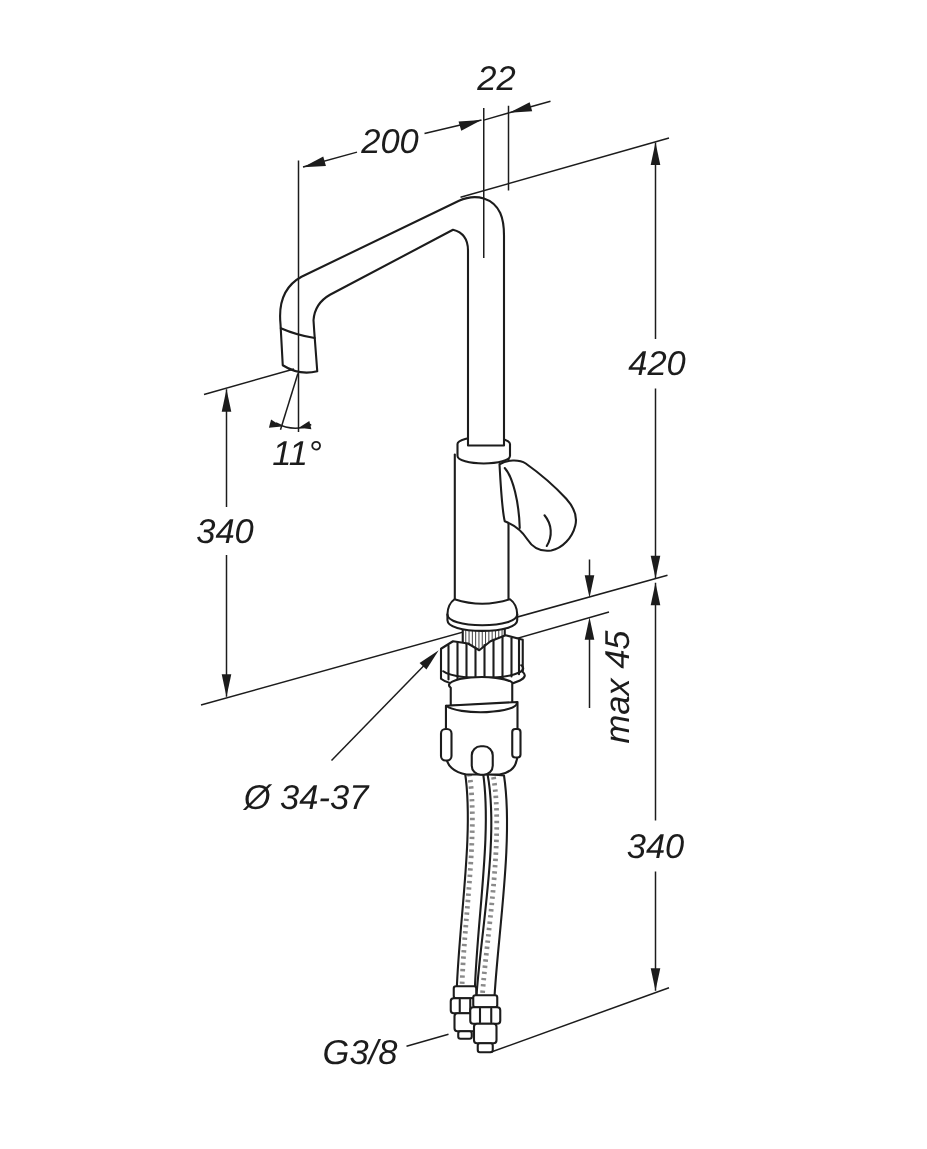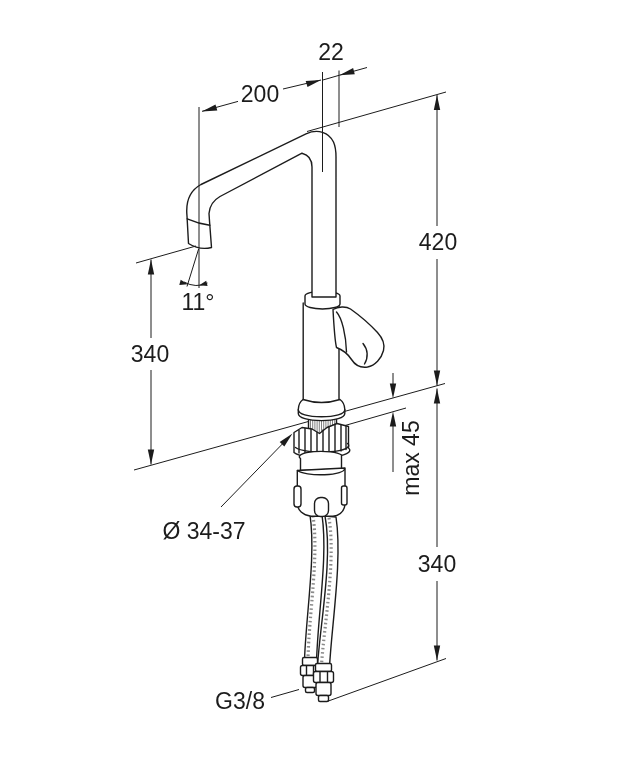--- a/index.html
+++ b/index.html
@@ -1,16 +1,16 @@
 <!DOCTYPE html>
 <html><head>
 <meta charset="utf-8">
 <style>
   html,body{margin:0;padding:0;background:#ffffff;}
-  #stage{position:relative;width:618px;height:766px;background:#ffffff;overflow:hidden;}
+  #stage{position:relative;width:618px;height:766px;background:#ffffff;overflow:hidden;font-style:italic;}
   svg{display:block;}
   .obj{fill:#ffffff;stroke:#1c1c1c;stroke-width:1.4;stroke-linejoin:round;stroke-linecap:round;}
   .ln{fill:none;stroke:#1c1c1c;stroke-width:1.4;stroke-linejoin:round;stroke-linecap:round;}
   .dim{fill:none;stroke:#1c1c1c;stroke-width:1;stroke-linecap:butt;}
   .arr{fill:#1c1c1c;stroke:none;}
   .hatch{stroke:#2b2b2b;stroke-width:0.6;}
   .braid{fill:none;stroke:#8a8a8a;stroke-width:3.2;stroke-dasharray:1.6 2.6;}
   text.dimtxt{font-family:"Liberation Sans",sans-serif;font-size:23px;fill:#1c1c1c;}
 </style>
 </head>

